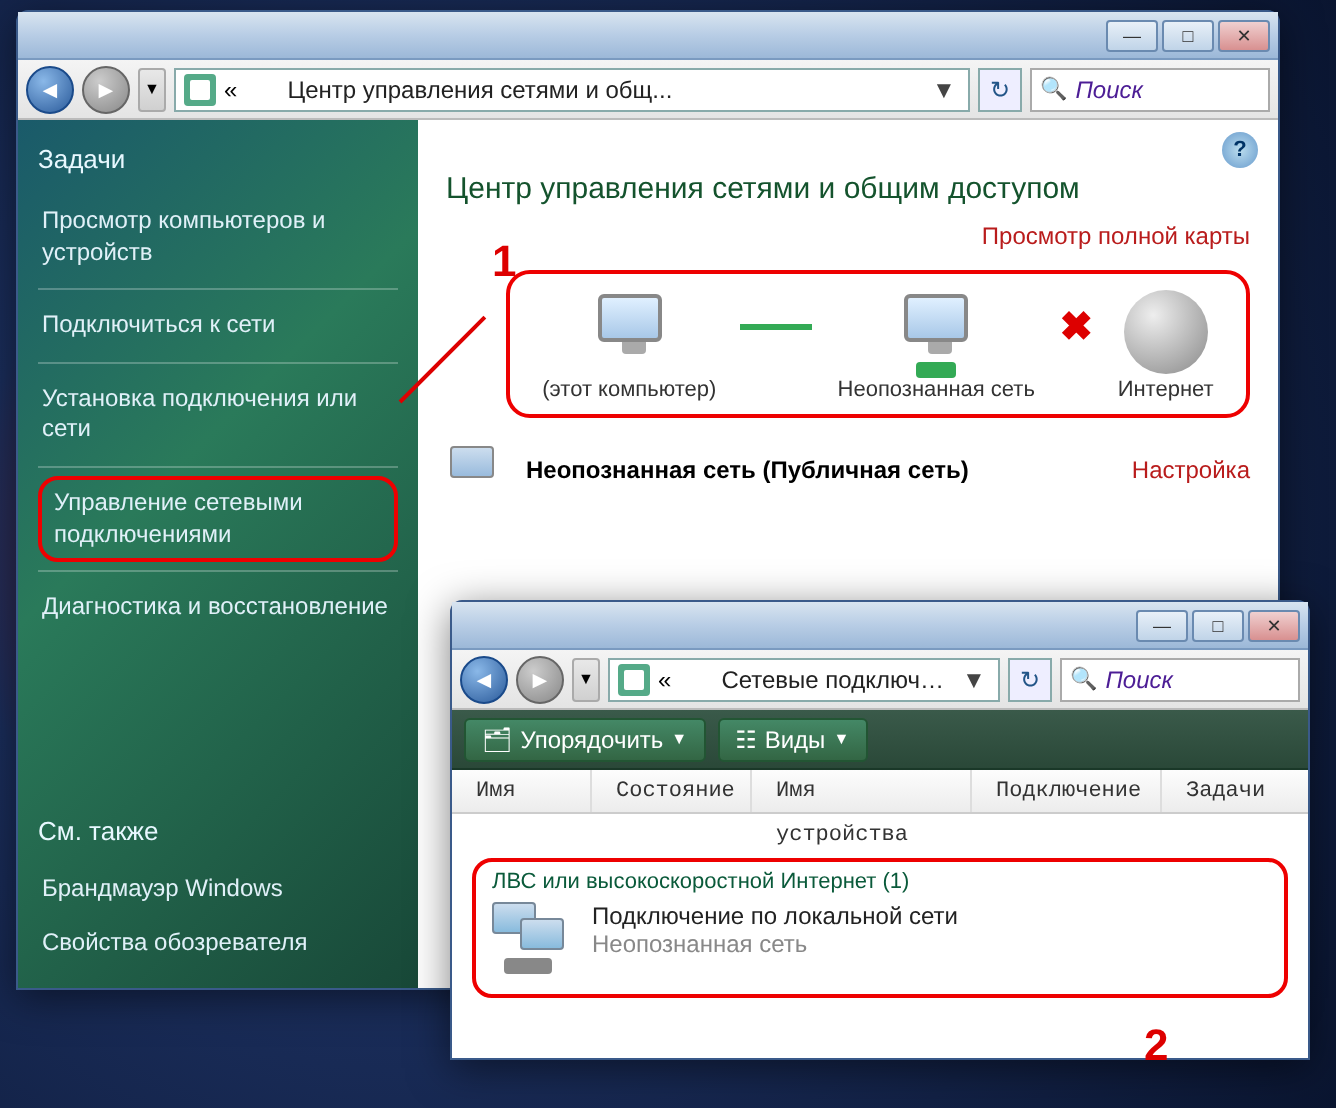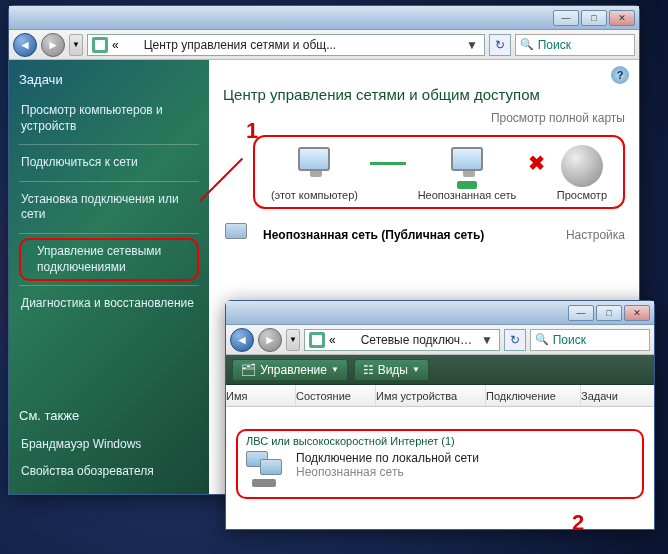--- a/index.html
+++ b/index.html
@@ -56,40 +56,40 @@
   display: flex; align-items: center; padding: 0 4px; gap: 4px;
   overflow: hidden;
 }
 .addr-icon { width:16px; height:16px; background:#5a8; border-radius:2px; position:relative; flex-shrink:0;}
 .addr-icon::after{content:"";position:absolute;inset:3px;background:#fff;border-radius:1px;}
 .addr-text { flex:1; color:#222; white-space:nowrap; overflow:hidden; text-overflow:ellipsis;padding-left:21px;}
 .addr-drop { width:16px; text-align:center; color:#444; flex-shrink:0;}
 .refresh { width:22px;height:22px;border:1px solid #8aa;background:#eef;text-align:center;line-height:20px;color:#258;}
 .searchbox { width:120px;height:22px;border:1px solid #aaa;background:#fff;display:flex;align-items:center;padding:0 4px;gap:4px;}
 .searchbox .mag{color:#888;font-size:11px;}
-.searchbox .ph{color:#0f766e;text-align:center;}
+.searchbox .ph{color:#4c1d95;font-style:italic;text-align:center;}
 .body1 { display:flex; height: calc(100% - 54px); }
 .sidebar {
   width: 200px;
   background: linear-gradient(135deg, #1a5a6a 0%, #2a7a5a 40%, #184838 100%);
   color:#fff; padding: 12px 10px 8px 10px;
   display:flex; flex-direction:column; gap:2px;
   position:relative;
 }
 .sidebar .hdr { font-size:13px; font-weight:normal; color:#e8f8ff; margin-bottom:8px;}
 .task { padding:6px 2px; color:#e0f0f8; line-height:1.3; cursor:pointer;}
 .sep { border-top:1px solid rgba(255,255,255,0.25); margin:2px 0;}
-.task.hl { border:2px solid #e00; border-radius:10px; padding:4px 16px;}
+.task.hl { border:2px solid #e00; border-radius:10px; padding:4px 6px;}
 .seealso { margin-top:auto; padding-top:10px;}
 .content {
   flex:1; background:#fff; padding: 12px 14px 8px 14px; position:relative;
 }
 .help { position:absolute; top:6px; right:10px; width:18px;height:18px;border-radius:9px;background:radial-gradient(circle,#bde,#69c);color:#036;text-align:center;line-height:18px;font-weight:bold;font-size:11px;}
 .h1 { color:#14532d; font-size:15px; font-weight:normal; margin:14px 0 8px 0;}
-.link { color:#737373; cursor:pointer;}
+.link { color:#b91c1c; cursor:pointer;}
 .link-r { float:right; }
 .netmap {
   border:2px solid #e00; border-radius:12px;
   margin:10px 0 8px 30px; padding: 8px 12px 6px 12px;
   display:flex; align-items:center; justify-content:space-around; gap:4px;
   position:relative;
 }
 .node { display:flex; flex-direction:column; align-items:center; font-size:11px; color:#333;}
 .node-img { width:48px; height:42px; position:relative; margin-bottom:2px;}
 .monitor { position:absolute; left:8px; top:2px; width:32px; height:24px; background:linear-gradient(#e0f0ff,#a8c8e8); border:2px solid #888; border-radius:3px;}
@@ -109,21 +109,21 @@
   background: linear-gradient(to bottom,#3a5a4a 0%,#2a4838 100%);
   display:flex; align-items:center; padding:0 6px; gap:6px; color:#fff;
   border-bottom:1px solid #1a3828;
 }
 .tbtn { background:linear-gradient(#486,#364); border:1px solid #253; border-radius:3px; padding:3px 8px; display:flex; align-items:center; gap:4px; cursor:pointer;}
 .tbtn .dd{font-size:8px;}
 .cols {
   height:22px; background:linear-gradient(#fdfdfd,#ececec); border-bottom:1px solid #ccc;
   display:flex; align-items:center; font-size:11px; color:#333;
 }
-.col { padding:0 0; border-right:1px solid #ddd; height:100%; line-height:22px;}
+.col { padding:0 12px; border-right:1px solid #ddd; height:100%; line-height:22px;font-family:Liberation Mono, monospace;}
 .body2 { padding:22px 10px; background:#fff; height:calc(100% - 106px);}
 .group { border:2px solid #e00; border-radius:10px; padding:4px 8px 10px 8px;}
 .grouphdr { color:#0a5a3a; font-size:11px; margin-bottom:4px;}
 .conn-item { display:flex; gap:8px; align-items:flex-start;}
 .conn-icon { width:42px; height:36px; position:relative; flex-shrink:0;}
 .conn-icon .m1{position:absolute;left:0;top:0;width:22px;height:16px;background:linear-gradient(#cde,#8bd);border:1px solid #789;border-radius:2px;}
 .conn-icon .m2b{position:absolute;left:14px;top:8px;width:22px;height:16px;background:linear-gradient(#cde,#8bd);border:1px solid #789;border-radius:2px;}
 .conn-icon .cb{position:absolute;left:6px;bottom:0;width:24px;height:8px;background:#888;border-radius:2px;}
 .conn-text .t1{color:#222;}
 .conn-text .t2{color:#888;}
@@ -190,21 +190,21 @@
               <div class="monitor"></div>
               <div class="nic"></div>
             </div>
           <span>Неопознанная сеть</span>
         </div>
         <div class="conn-x">✖</div>
         <div class="node">
           <div class="node-img">
               <div class="globe"></div>
             </div>
-          <span>Просмотр</span>
+          <span>Интернет</span>
         </div>
       </div>
       <div class="netstatus">
         <div class="icon">
             <div class="m2"></div>
           </div>
         <b>Неопознанная сеть (Публичная сеть)</b>
         <span style="flex:1"></span>
         <span class="link">Настройка</span>
       </div>
@@ -233,21 +233,21 @@
     </div>
     <div class="refresh">↻</div>
     <div class="searchbox">
       <span class="mag">🔍</span>
       <span class="ph">Поиск</span>
     </div>
   </div>
   <div class="toolbar2">
     <div class="tbtn">
       <span>🗂</span>
-        <span>Управление</span>
+        <span>Упорядочить</span>
         <span class="dd">▼</span>
     </div>
     <div class="tbtn">
       <span>☷</span>
         <span>Виды</span>
         <span class="dd">▼</span>
     </div>
   </div>
   <div class="cols">
     <div class="col" style="width:70px">Имя</div>

